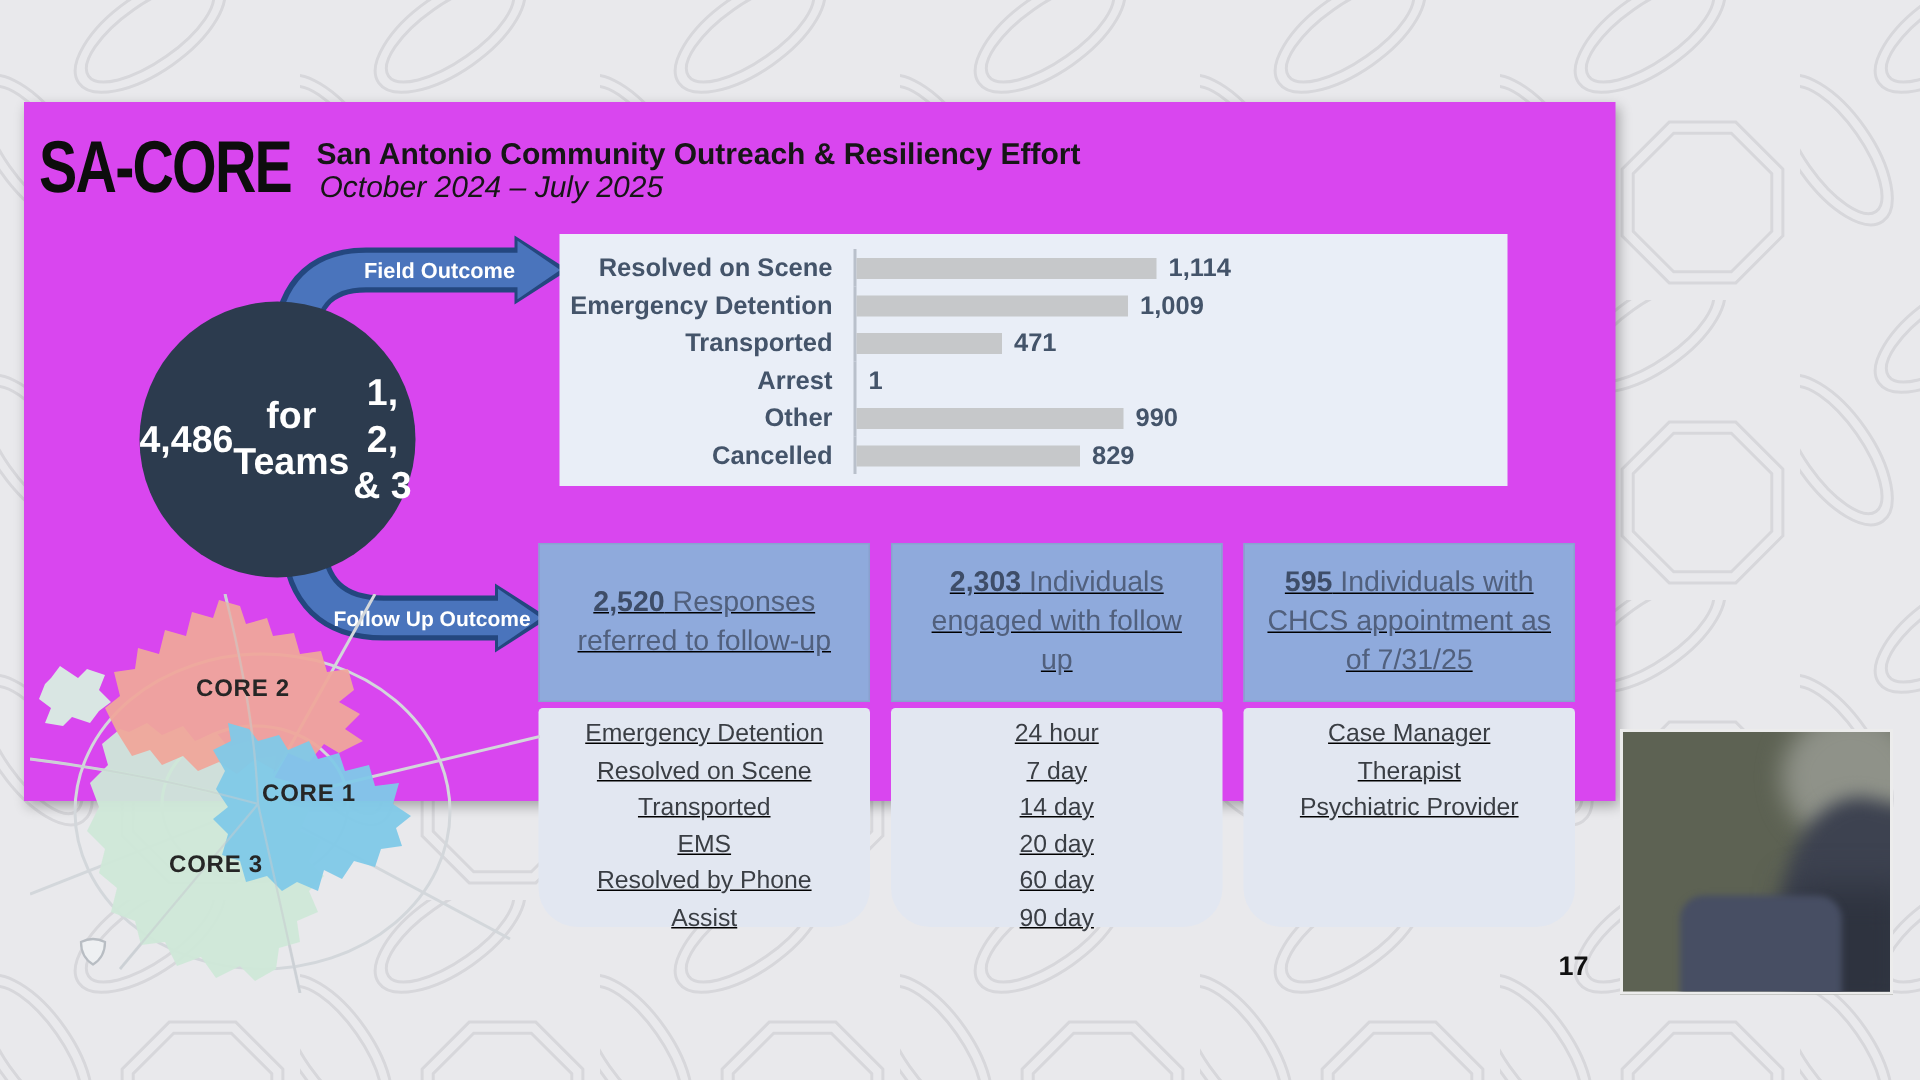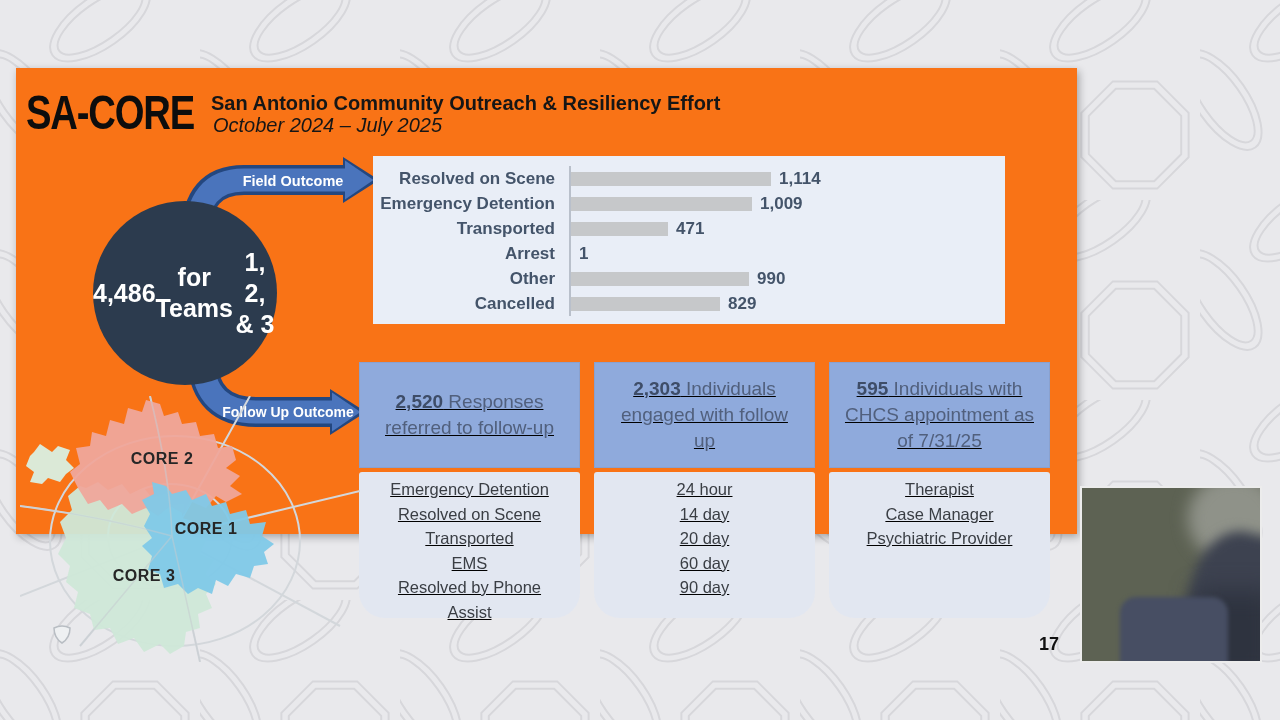--- a/index.html
+++ b/index.html
@@ -4,21 +4,21 @@
 <style>
   html,body{margin:0;padding:0;}
   body{
     width:1280px;height:720px;position:relative;overflow:hidden;
     background:#e9e9ec;font-family:"Liberation Sans",sans-serif;
   }
   #bg{position:absolute;left:0;top:0;z-index:0;}
   
   .slide{
     position:absolute;left:16px;top:68px;width:1061px;height:466px;
-    background:#f97316;z-index:1;box-shadow:2px 3px 8px rgba(0,0,0,.30);
+    background:#d946ef;z-index:1;box-shadow:2px 3px 8px rgba(0,0,0,.30);
   }
   .title{
     position:absolute;left:10px;top:20px;font-size:49px;font-weight:800;
     letter-spacing:-1.5px;color:#0d0d0d;white-space:nowrap;
     transform:scaleX(.78);transform-origin:left top;line-height:1;
   }
   .sub1{position:absolute;left:195px;top:24px;font-size:20px;color:#161616;white-space:nowrap;font-weight:bold;}
   .sub2{position:absolute;left:197px;top:46px;font-size:20px;font-style:italic;color:#161616;white-space:nowrap;}
   
   .circle{
@@ -180,35 +180,36 @@
           </div>
         </div>
       </div>
       <div class="fcol">
         <div class="fbox">
           <div class="fbox-text"><span class="fnum">2,303</span> Individuals engaged with follow up</div>
         </div>
         <div class="flist">
           <div class="flist-inner">
             <div>24 hour</div>
+            <div>7 day</div>
             <div>14 day</div>
             <div>20 day</div>
             <div>60 day</div>
             <div>90 day</div>
           </div>
         </div>
       </div>
       <div class="fcol">
         <div class="fbox">
           <div class="fbox-text"><span class="fnum">595</span> Individuals with CHCS appointment as of 7/31/25</div>
         </div>
         <div class="flist">
           <div class="flist-inner">
+            <div>Case Manager</div>
             <div>Therapist</div>
-            <div>Case Manager</div>
             <div>Psychiatric Provider</div>
           </div>
         </div>
       </div>
     </div>
 
   <svg class="map-svg" width="340" height="266" viewBox="0 0 340 266">
     <g stroke="#d3d7db" stroke-width="2" fill="none">
       <ellipse cx="155" cy="145" rx="125" ry="105"></ellipse>
       <ellipse cx="150" cy="140" rx="62" ry="52"></ellipse>

